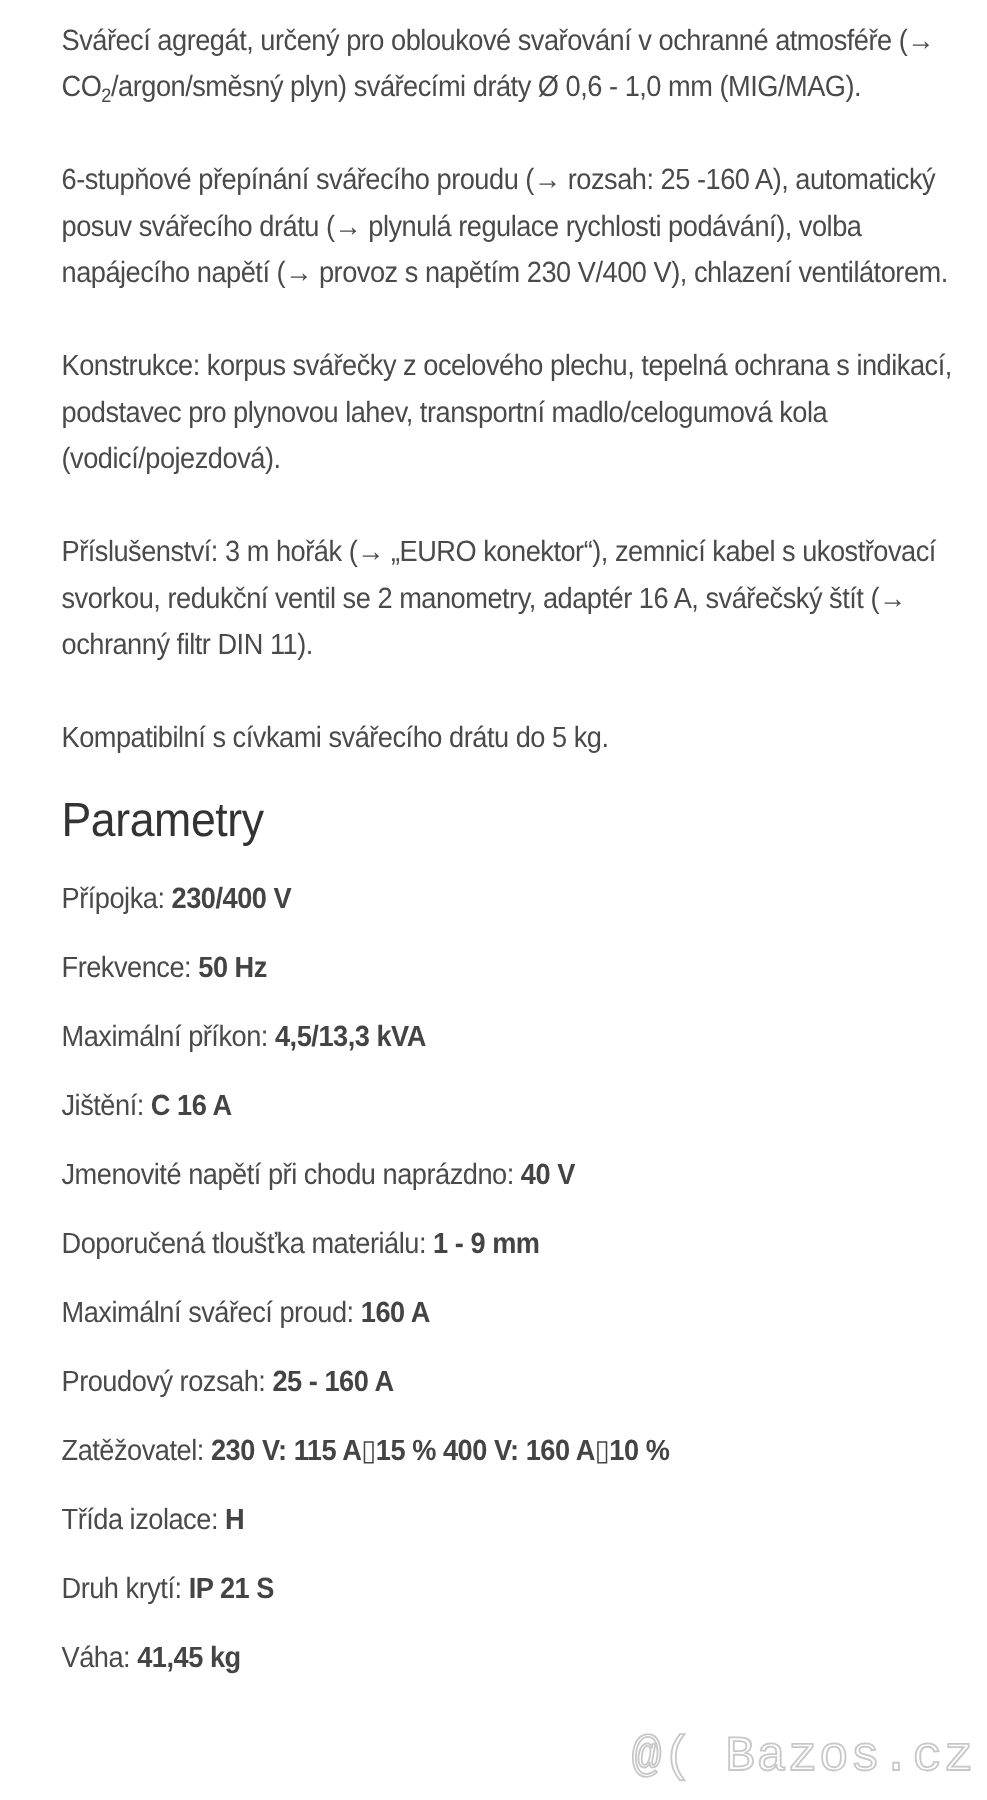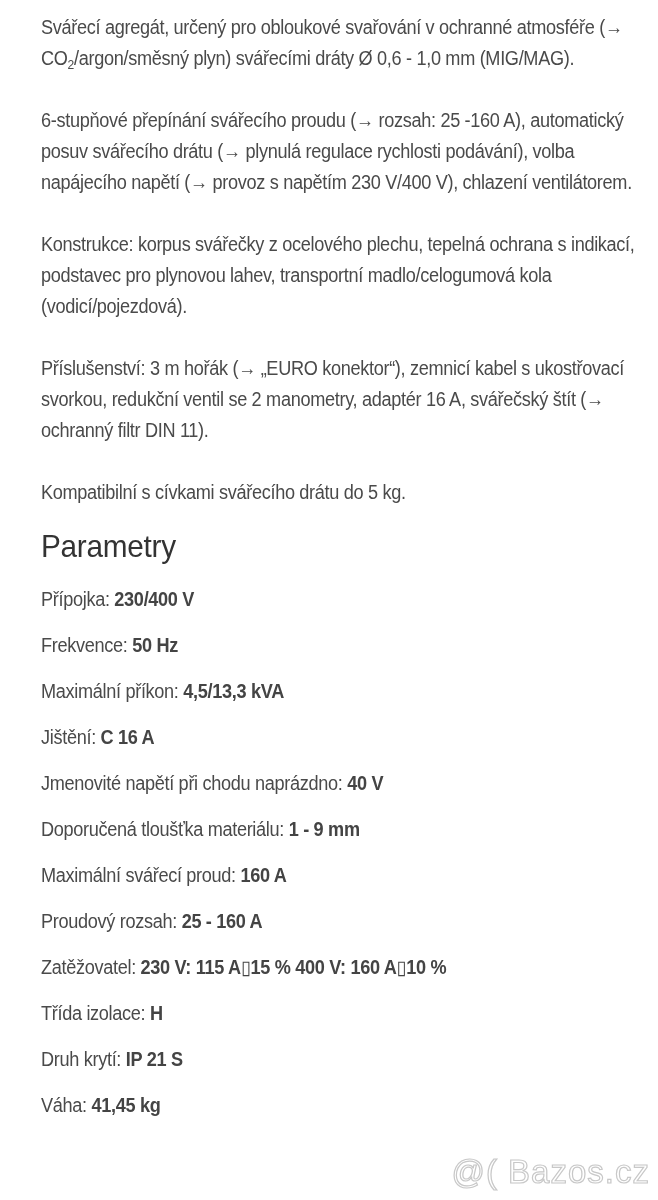--- a/index.html
+++ b/index.html
@@ -61,21 +61,21 @@
     }
     .param-value {
       font-weight: bold;
       color: #444444;
     }
     .watermark {
       position: absolute;
       right: 8px;
       bottom: 8px;
       font-size: 33px;
-      font-family: Liberation Sans, sans-serif;
+      font-family: Liberation Mono, monospace;
       color: #ffffff;
       -webkit-text-stroke: 1.2px #c8c8c8;
       letter-spacing: 1px;
       line-height: 40px;
     }
   </style>
 </head>
 <body>
 
 <div class="content">

